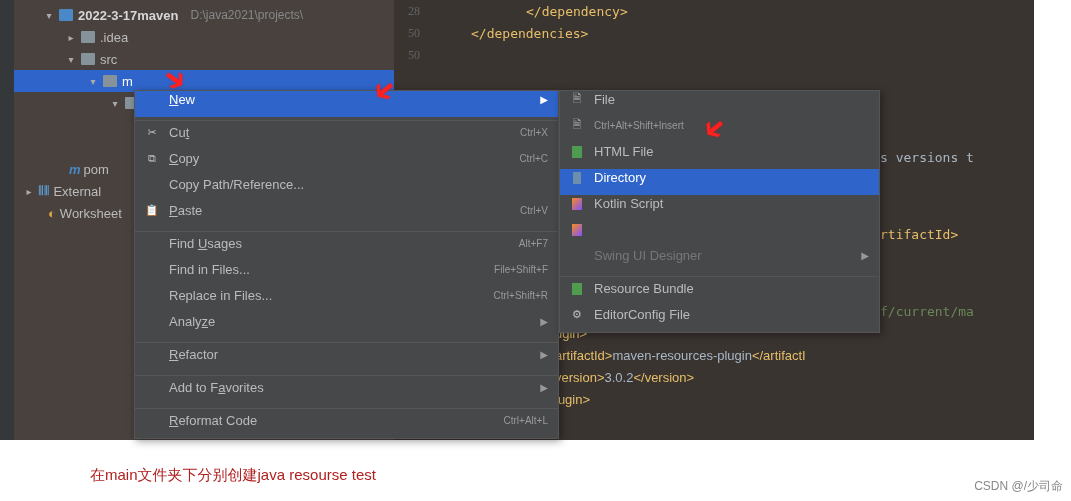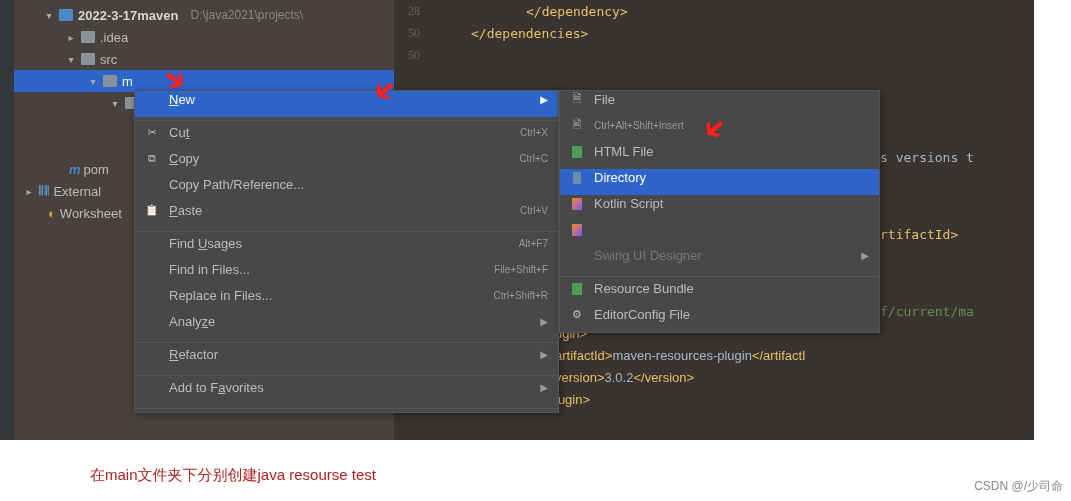--- a/index.html
+++ b/index.html
@@ -189,20 +189,25 @@
       <span class="mlab"><u class="ak">R</u>efactor</span>
       <span class="marr">▶</span>
     </div>
   <div class="sep"></div>
   <div class="mi">
       <span class="mic"></span>
       <span class="mlab">Add to F<u class="ak">a</u>vorites</span>
       <span class="marr">▶</span>
     </div>
   <div class="sep"></div>
+  <div class="mi">
+      <span class="mic"></span>
+      <span class="mlab"><u class="ak">R</u>eformat Code</span>
+      <span class="msc">Ctrl+Alt+L</span>
+    </div>
 </div>
 
 <div class="menu2">
   <div class="mi">
       <span class="mic">🗎</span>
       <span class="mlab">File</span>
     </div>
   <div class="mi">
       <span class="mic">🗎</span>
       <span class="msc">Ctrl+Alt+Shift+Insert</span>

